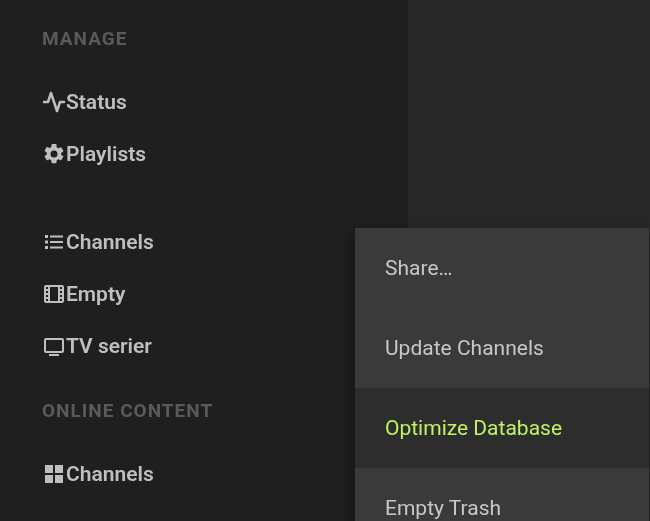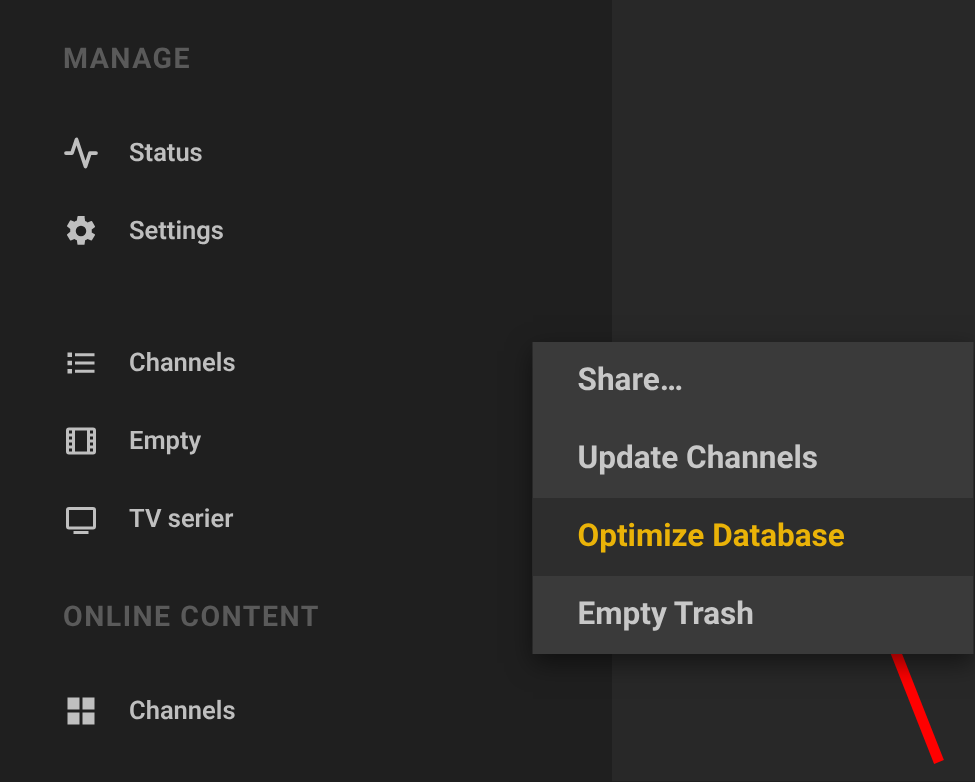--- a/index.html
+++ b/index.html
@@ -40,25 +40,24 @@
   .section-actions {
     display: flex;
     align-items: center;
     gap: 24px;
     color: #888;
   }
   .section-actions .act { cursor: pointer; }
   .nav-item {
     display: flex;
     align-items: center;
-    gap: 20px;
     padding: 0 42px;
     height: 52px;
     color: #bfbfbf;
-    font-size: 17px;
+    font-size: 21px;
     font-weight: 600;
     cursor: pointer;
   }
   .nav-item .ico {
     width: 24px;
     height: 24px;
     display: flex;
     align-items: center;
     justify-content: center;
     color: #bfbfbf;
@@ -69,29 +68,29 @@
   .menu {
     position: absolute;
     left: 355px;
     top: 228px;
     width: 294px;
     background: #3a3a3a;
     box-shadow: 0 6px 16px rgba(0,0,0,0.5);
     z-index: 10;
   }
   .menu-item {
-    padding: 14px 30px;
+    padding: 28px 30px;
     font-size: 21px;
-    font-weight: 700;
+    font-weight: 400;
     color: #c8c8c8;
     cursor: pointer;
   }
   .menu-item.highlight {
     background: #2d2d2d;
-    color: #eab308;
+    color: #bef264;
   }
 
   
   .arrow {
     position: absolute;
     left: 556px;
     top: 358px;
     pointer-events: none;
   }
 </style>
@@ -115,21 +114,21 @@
     </span>
     <span>Status</span>
   </div>
 
   <div class="nav-item">
     <span class="ico">
       <svg viewBox="0 0 24 24" width="24" height="24" fill="currentColor">
           <path d="M19.14,12.94a7.14,7.14,0,0,0,.05-.94,7.14,7.14,0,0,0-.05-.94l2.03-1.58a.5.5,0,0,0,.12-.64l-1.92-3.32a.5.5,0,0,0-.61-.22l-2.39,1a7.03,7.03,0,0,0-1.62-.94l-.36-2.54A.5.5,0,0,0,13.9,2H10.1a.5.5,0,0,0-.49.42L9.25,4.96a7.03,7.03,0,0,0-1.62.94l-2.39-1a.5.5,0,0,0-.61.22L2.71,8.44a.5.5,0,0,0,.12.64l2.03,1.58a7.14,7.14,0,0,0-.05.94,7.14,7.14,0,0,0,.05.94L2.83,14.12a.5.5,0,0,0-.12.64l1.92,3.32a.5.5,0,0,0,.61.22l2.39-1a7.03,7.03,0,0,0,1.62.94l.36,2.54a.5.5,0,0,0,.49.42h3.8a.5.5,0,0,0,.49-.42l.36-2.54a7.03,7.03,0,0,0,1.62-.94l2.39,1a.5.5,0,0,0,.61-.22l1.92-3.32a.5.5,0,0,0-.12-.64ZM12,15.5A3.5,3.5,0,1,1,15.5,12,3.5,3.5,0,0,1,12,15.5Z"></path>
         </svg>
     </span>
-    <span>Settings</span>
+    <span>Playlists</span>
   </div>
 
   <div class="spacer-md"></div>
 
   <div class="spacer-md"></div>
 
   <div class="nav-item">
     <span class="ico">
       <svg viewBox="0 0 24 24" width="24" height="24" fill="currentColor">
           <rect x="3" y="5" width="3" height="3"></rect>

